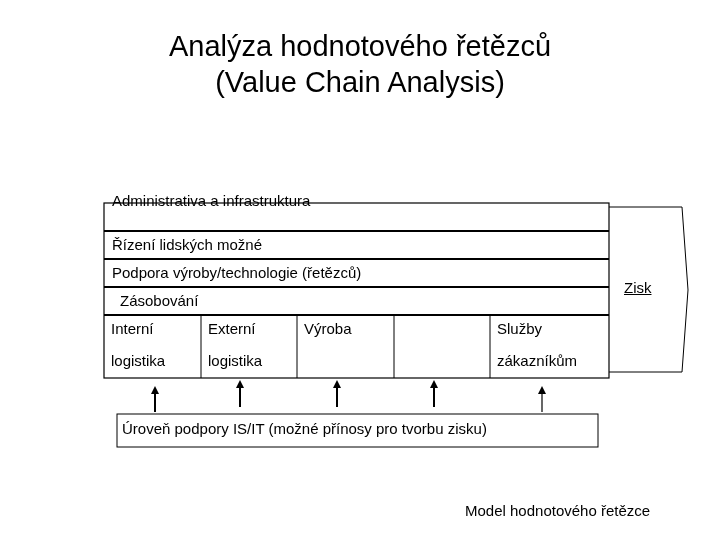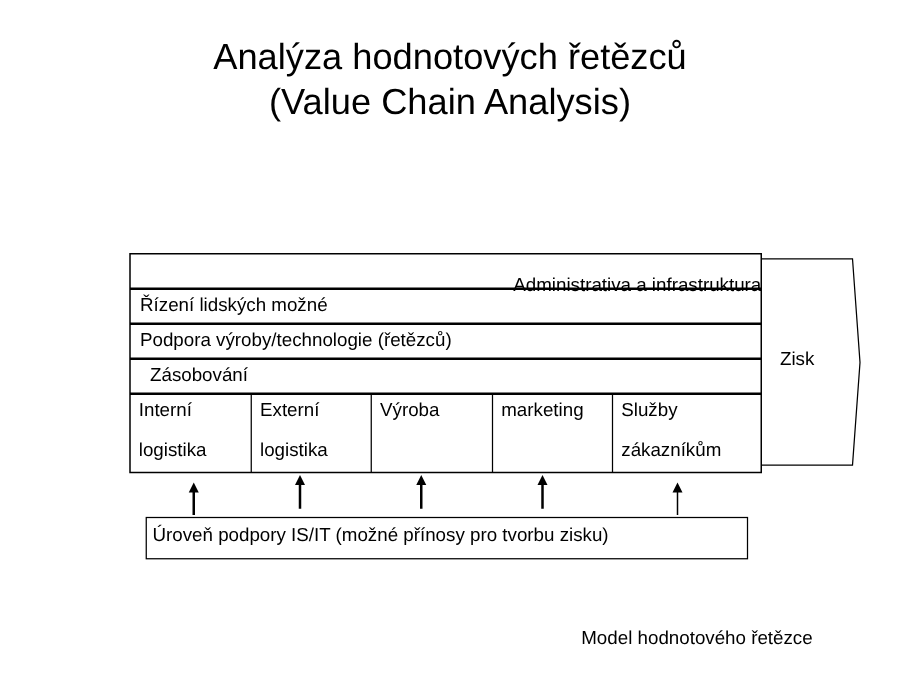--- a/index.html
+++ b/index.html
@@ -2,29 +2,29 @@
 <html><head>
 <meta charset="utf-8">
 <style>
   html, body { margin: 0; padding: 0; }
   body { width: 720px; height: 540px; background: #ffffff; position: relative; overflow: hidden; font-family: "Liberation Sans", sans-serif; color: #000; }
   .title { position: absolute; left: 0; top: 28px; width: 720px; text-align: center; font-size: 29px; line-height: 36px; }
   .diagram-svg { position: absolute; left: 0; top: 0; }
   .row { position: absolute; left: 104px; width: 505px; font-size: 15px; line-height: 28px; padding-left: 8px; box-sizing: border-box; }
   .cell { position: absolute; font-size: 15px; box-sizing: border-box; padding-left: 7px; }
   .cell span { display: block; line-height: 32px; }
-  .zisk { position: absolute; left: 624px; top: 279px; font-size: 15px; }
+  .zisk { position: absolute; left: 624px; top: 279px; font-size: 15px; text-decoration: underline; }
   .isit { position: absolute; left: 122px; top: 420px; font-size: 15px; }
   .footer { position: absolute; left: 465px; top: 502px; font-size: 15px; }
 </style>
 </head>
 <body>
 
 <div class="title">
-  <div>Analýza hodnotových řetězců</div>
+  <div>Analýza hodnotového řetězců</div>
   <div>(Value Chain Analysis)</div>
 </div>
 
 <svg class="diagram-svg" width="720" height="540" viewBox="0 0 720 540">
 
   <polyline points="609,207 682,207 688,290 682,372 609,372" fill="none" stroke="#000" stroke-width="1"></polyline>
 
   <rect x="104" y="203" width="505" height="175" fill="none" stroke="#000" stroke-width="1.2"></rect>
 
   <line x1="104" y1="231" x2="609" y2="231" stroke="#000" stroke-width="2"></line>
@@ -54,21 +54,21 @@
     <polygon points="430,388 434,380 438,388" stroke="none"></polygon>
   </g>
   <g stroke="#000" stroke-width="1.2" fill="#000">
     <line x1="542" y1="412" x2="542" y2="392"></line>
     <polygon points="538,394 542,386 546,394" stroke="none"></polygon>
   </g>
 
   <rect x="117" y="414" width="481" height="33" fill="none" stroke="#000" stroke-width="1"></rect>
 </svg>
 
-<div class="row" style="top:215px;text-align:right;">
+<div class="row" style="top:187px;">
   <span>Administrativa a infrastruktura</span>
 </div>
 <div class="row" style="top:231px;">
   <span>Řízení lidských možné</span>
 </div>
 <div class="row" style="top:259px;">
   <span>Podpora výroby/technologie (řetězců)</span>
 </div>
 <div class="row" style="top:287px;padding-left:16px;">
   <span>Zásobování</span>
@@ -80,21 +80,20 @@
 </div>
 <div class="cell" style="left:201px; top:313px; width:84px;">
   <span>Externí</span>
   <span>logistika</span>
 </div>
 <div class="cell" style="left:297px; top:313px; width:121px;">
   <span>Výroba</span>
   <span></span>
 </div>
 <div class="cell" style="left:394px; top:313px; width:96px;">
-  <span>marketing</span>
 </div>
 <div class="cell" style="left:490px; top:313px; width:142px;">
   <span>Služby</span>
   <span>zákazníkům</span>
 </div>
 
 <div class="zisk">Zisk</div>
 <div class="isit">Úroveň podpory IS/IT (možné přínosy pro tvorbu zisku)</div>
 <div class="footer">Model hodnotového řetězce</div>
 

